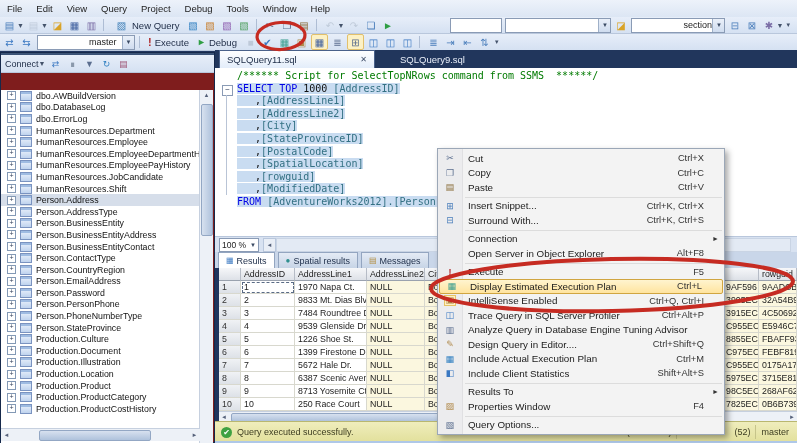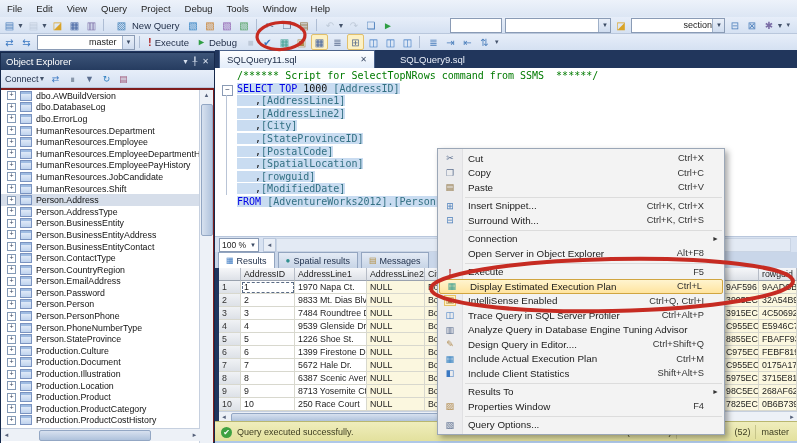--- a/index.html
+++ b/index.html
@@ -27,21 +27,21 @@
   .tcombo .dd{width:11px;height:100%;background:linear-gradient(#EAF0F9,#CFDCEF);border-left:1px solid #9FB0C8;
     display:flex;align-items:center;justify-content:center;font-size:6px;color:#3a4a63;}
   .rgroup{margin-left:auto;display:flex;align-items:center;margin-right:4px;}
   .overflow{font-size:7px;color:#44536b;padding:0 3px;}
   
   #oe{position:absolute;left:0;top:52px;width:215px;height:391px;background:#7f1d1d;border:1px solid #16294B;box-sizing:border-box;}
   .oe-title{position:absolute;left:0;top:0;width:100%;height:17px;background:linear-gradient(#3C5478,#263C60);
     color:#fff;font-size:9.5px;display:flex;align-items:center;padding:0 5px;box-sizing:border-box;}
   .oe-title .sp{flex:1;}
   .oe-title .ti{font-size:8px;margin-left:5px;color:#D9E2F0;}
-  .oe-tbar{position:absolute;left:0;top:17px;width:100%;height:18px;background:linear-gradient(#E7EEF9,#D5E1F2);
+  .oe-tbar{position:absolute;left:0;top:2px;width:100%;height:18px;background:linear-gradient(#E7EEF9,#D5E1F2);
     border-bottom:1px solid #B9C7DC;display:flex;align-items:center;font-size:9px;box-sizing:border-box;padding:0 4px;}
   .oe-tbar .lbl{color:#1d2b45;}
   .oe-tbar .ti{width:14px;text-align:center;font-size:9px;margin-left:3px;}
   #oeTree{position:absolute;left:0;top:37px;width:199px;height:372px;overflow:hidden;background:#fff;}
   .trow{height:11.6px;display:flex;align-items:center;font-size:8.8px;white-space:nowrap;color:#111;}
   .trow.sel{background:#D6DEEA;}
   .texp{width:7px;height:7px;border:1px solid #8399B5;background:#fff;color:#33415c;font-size:7px;line-height:6px;
     text-align:center;margin-left:6px;flex:none;}
   .tico{width:10px;height:8px;border:1px solid #7A93C0;background:linear-gradient(#EAF1FB,#BFD3EE);margin:0 4px 0 4px;flex:none;
     box-shadow:inset 0 2px 0 #9FBCE2;}
@@ -313,25 +313,20 @@
           <span>Person.EmailAddress</span>
         </div>
         <div class="trow">
           <span class="texp">+</span>
           <span class="tico"></span>
           <span>Person.Password</span>
         </div>
         <div class="trow">
           <span class="texp">+</span>
           <span class="tico"></span>
-          <span>Person.Person</span>
-        </div>
-        <div class="trow">
-          <span class="texp">+</span>
-          <span class="tico"></span>
           <span>Person.PersonPhone</span>
         </div>
         <div class="trow">
           <span class="texp">+</span>
           <span class="tico"></span>
           <span>Person.PhoneNumberType</span>
         </div>
         <div class="trow">
           <span class="texp">+</span>
           <span class="tico"></span>

